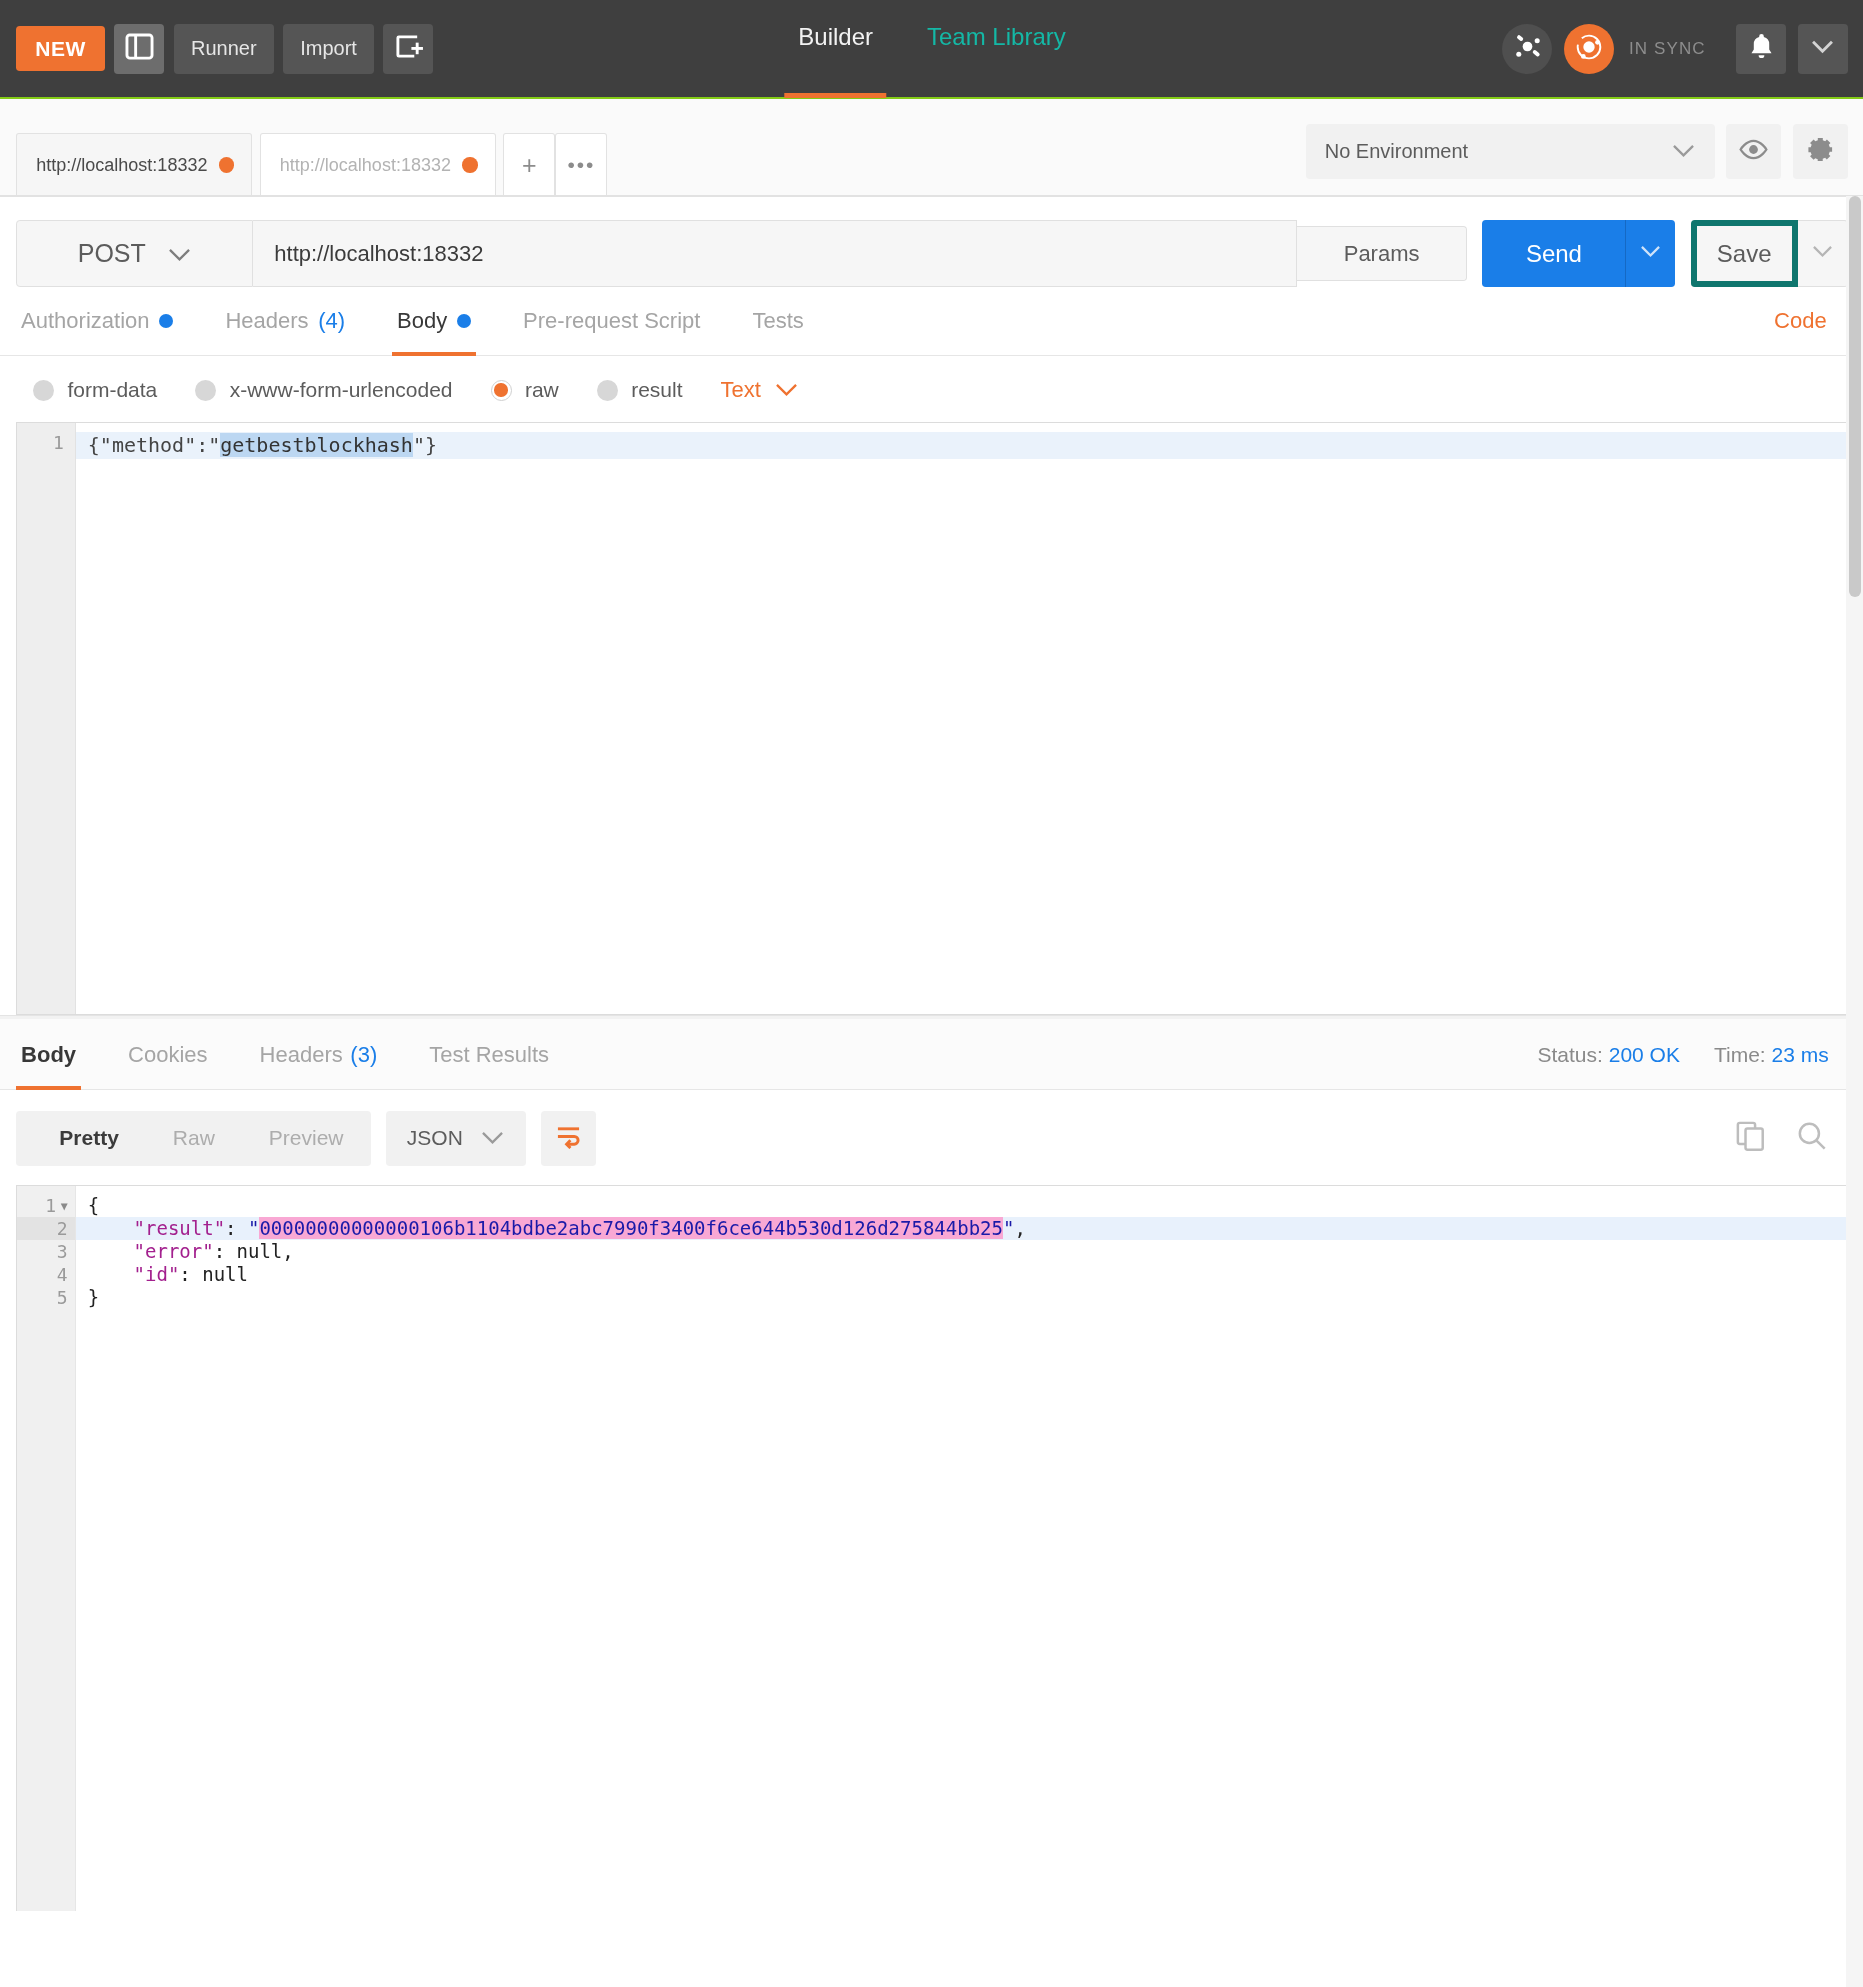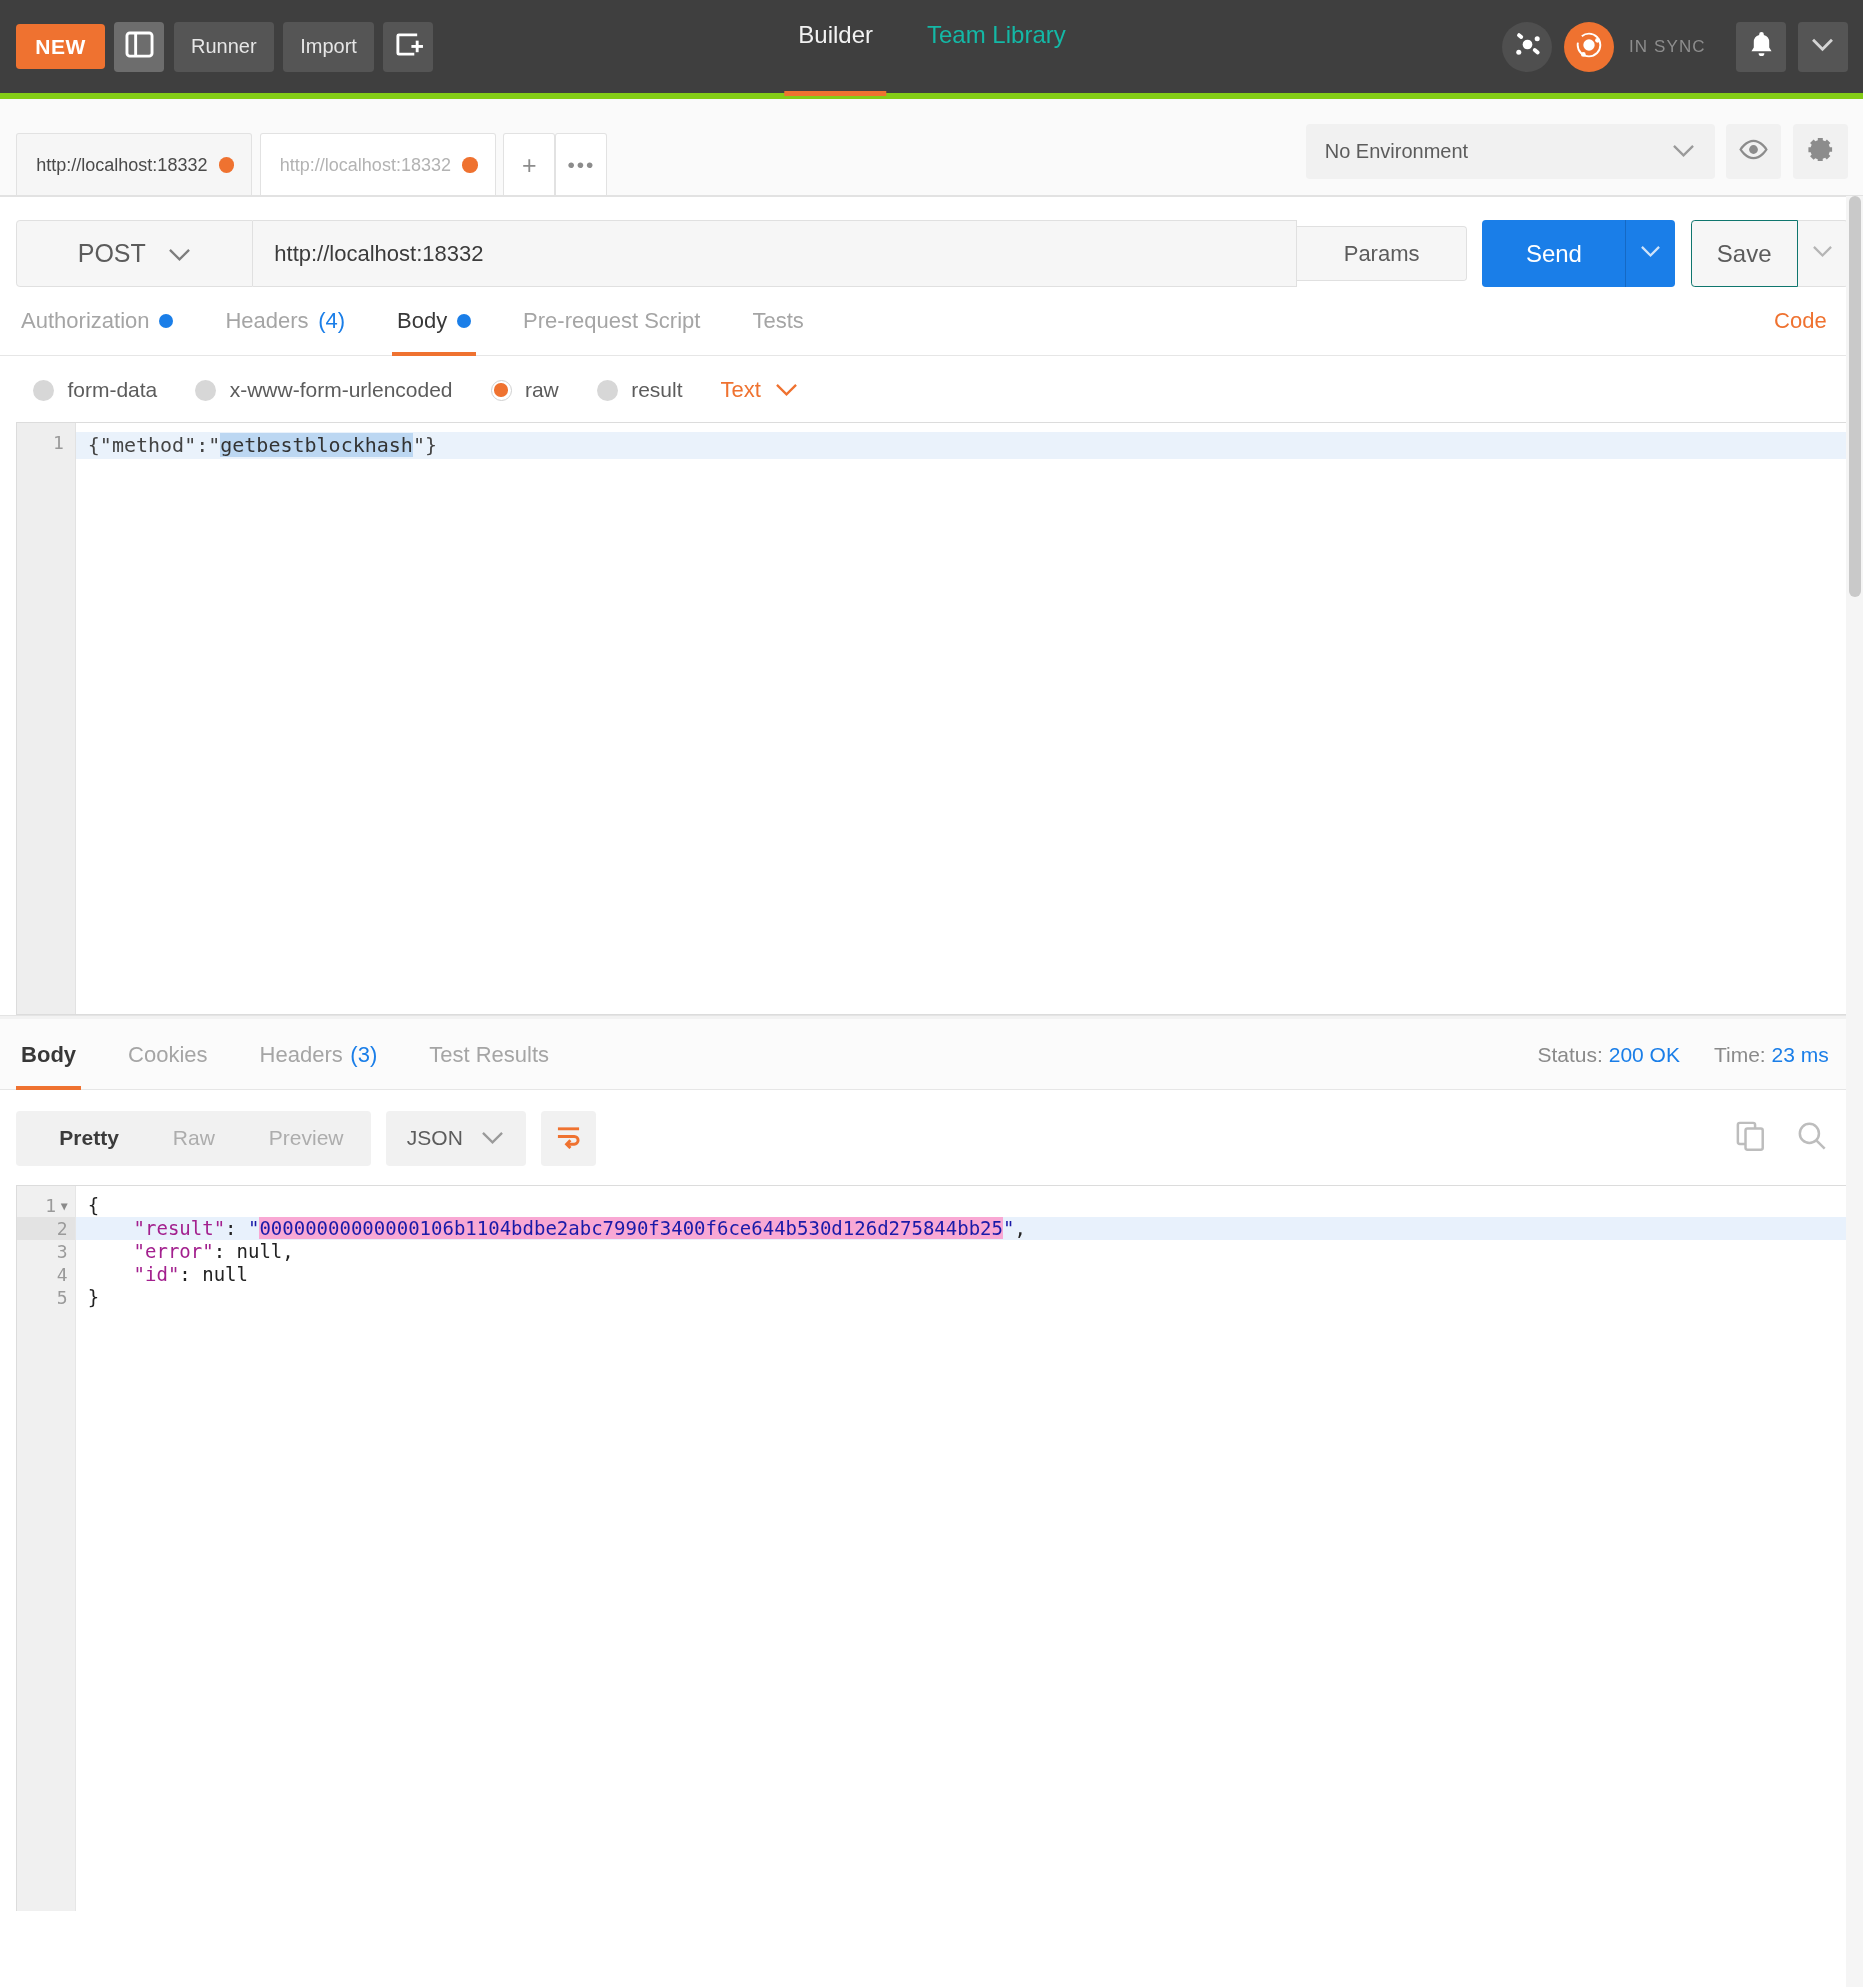--- a/index.html
+++ b/index.html
@@ -10,21 +10,21 @@
     overflow: hidden;
   }
 
   
   .app-header {
     height: 99px;
     background: #3f3f3f;
     display: flex;
     align-items: center;
     position: relative;
-    border-bottom: 6px solid #84cc16;
+    border-bottom: 2px solid #84cc16;
   }
   .hdr-left { display: flex; align-items: center; padding-left: 16.3px; gap: 9.6px; }
   .btn-new {
     background: #ef7230; color: #fff;
     font-size: 21px; font-weight: bold; letter-spacing: 0.5px;
     padding: 12.4px 19px; border-radius: 3.8px; line-height: 1;
   }
   .hdr-sq {
     background: #555555; border-radius: 3.8px;
     height: 50px; min-width: 50px;
@@ -129,21 +129,21 @@
     font-size: 24px; border-radius: 3.8px 0 0 3.8px;
   }
   .send-caret {
     width: 50px; height: 67px; background: #1a7ee8; color: #cfe3f9;
     display: flex; align-items: center; justify-content: center;
     border-radius: 0 3.8px 3.8px 0; border-left: 1px solid #1569c4;
   }
   .save-group { display: flex; margin-left: 15.3px; }
   .save-btn {
     width: 107px; height: 67px; background: #f6f6f6; color: #5c5c5c;
-    border: 1px solid #0f766e; border-radius: 3.8px 0 0 3.8px;
+    border: 6px solid #0f766e; border-radius: 3.8px 0 0 3.8px;
     display: flex; align-items: center; justify-content: center; font-size: 24px;
   }
   .save-caret {
     width: 50px; height: 67px; background: #f6f6f6; color: #b5b5b5;
     border: 1px solid #e0e0e0; border-left: none; border-radius: 0 3.8px 3.8px 0;
     display: flex; align-items: center; justify-content: center;
   }
 
   
   .sub-tabs {

